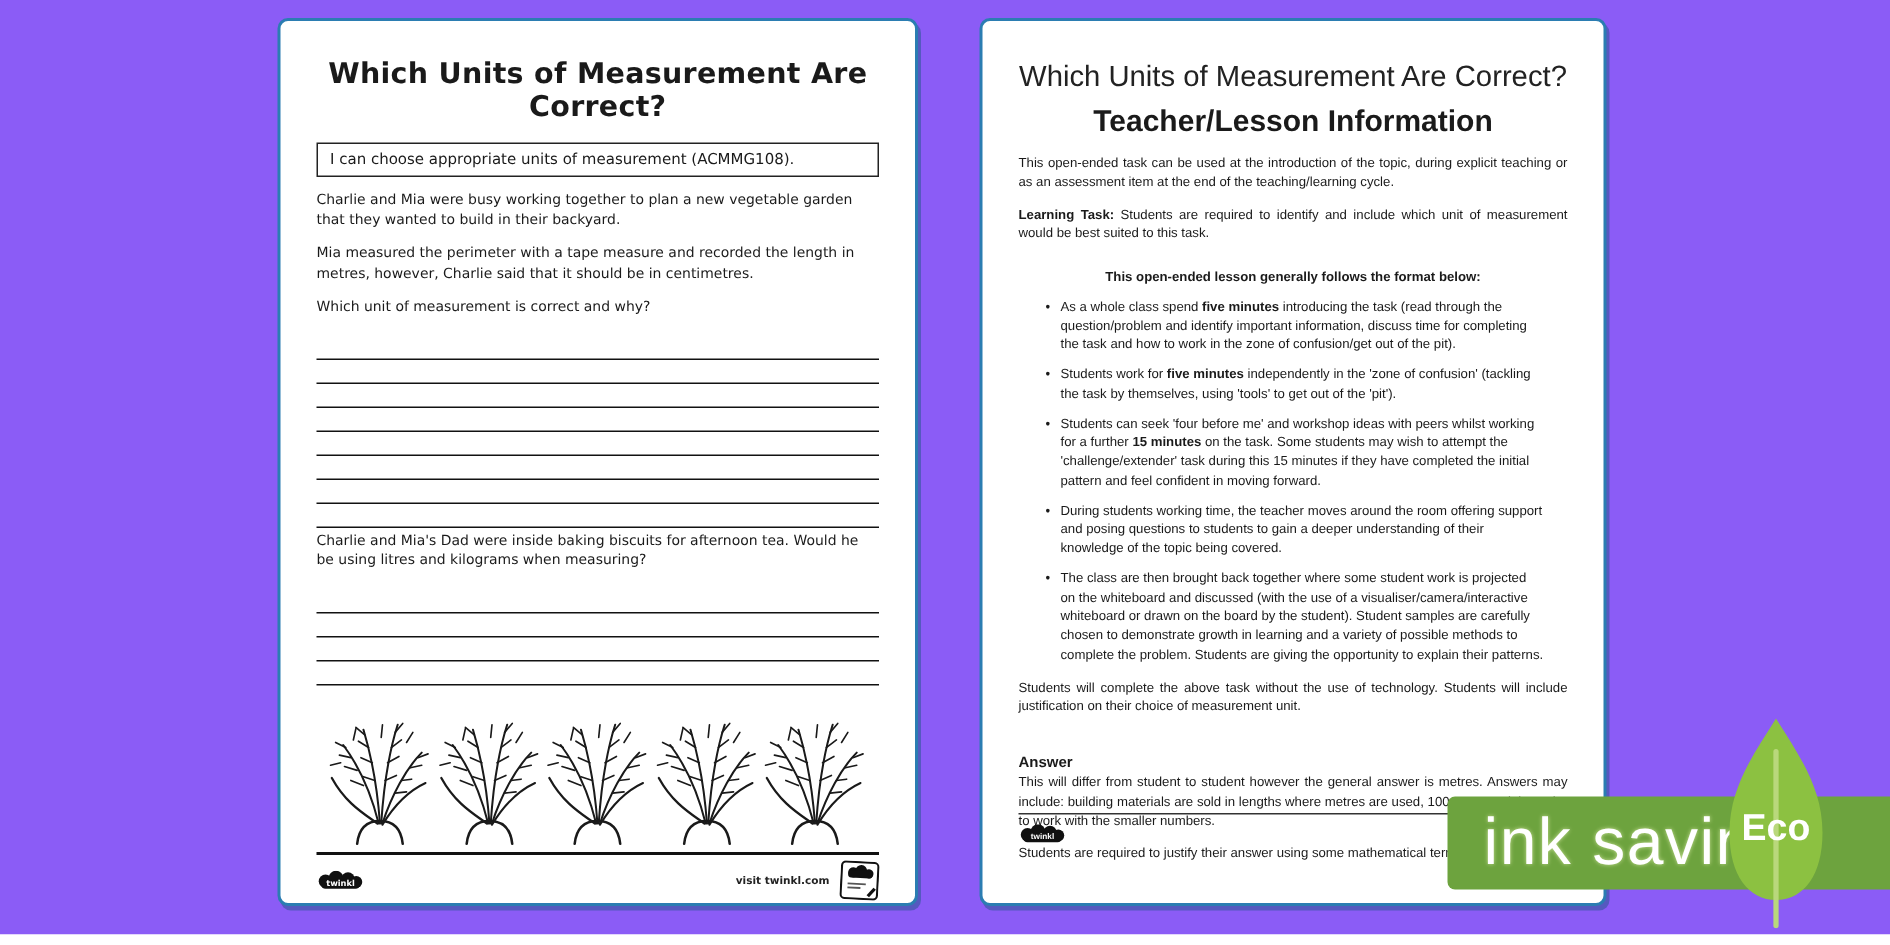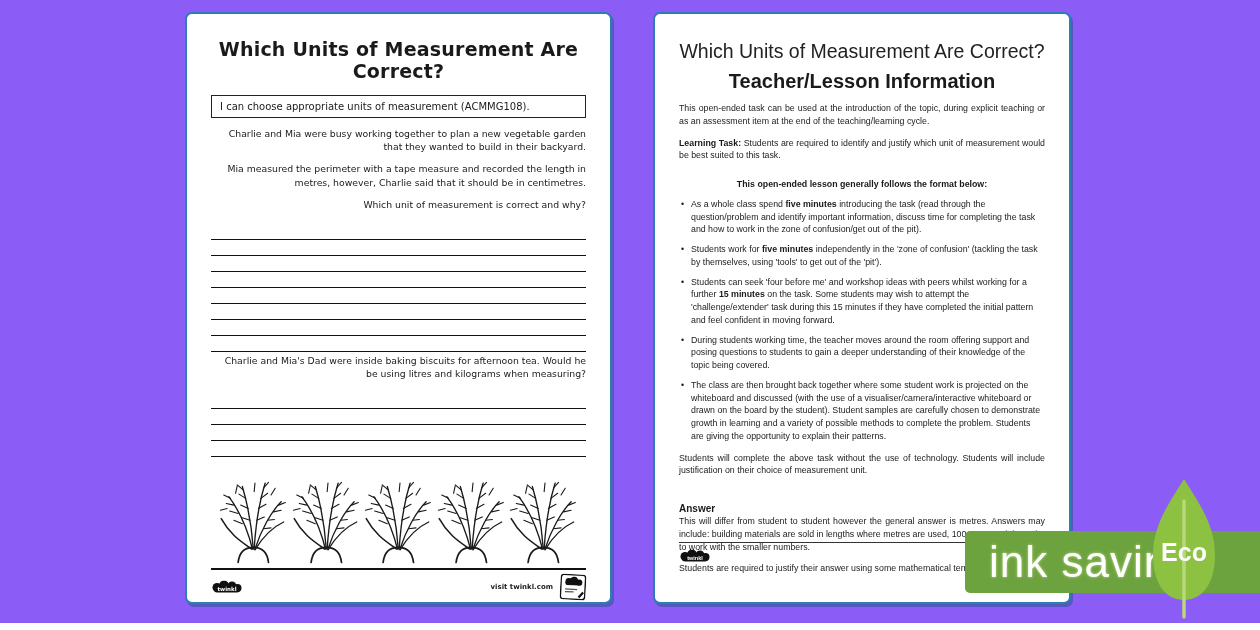--- a/index.html
+++ b/index.html
@@ -15,21 +15,21 @@
     position:absolute;top:12px;height:592px;background:#ffffff;
     border:2px solid #2b7db2;border-radius:7px;
     box-shadow:2px 3px 0 rgba(21,86,125,.45);
     box-sizing:border-box;
   }
   .page-left{left:185px;width:427px;padding:14px 24px;font-family:"DejaVu Sans",sans-serif;}
   .page-right{left:653px;width:418px;padding:14px 24px;}
   
   .wtitle{margin:10px 0 0;text-align:center;font-size:19px;font-weight:bold;letter-spacing:.2px;}
   .objective-box{margin-top:13px;border:1.5px solid #222;padding:5px 8px;font-size:10px;}
-  .lp p{margin:9px 0 0;font-size:9.3px;line-height:1.42;text-align:right;}
+  .lp p{margin:9px 0 0;font-size:9.3px;line-height:1.42;}
   .lines{margin-top:13px;}
   .write-line{height:15px;border-bottom:1.5px solid #111;}
   .ext-head{font-weight:bold;margin-top:27px !important;font-size:9.3px;}
   .ext-text{margin-top:2px !important;}
   .carrot-row{
     margin-top:17px;height:94px;display:flex;justify-content:space-between;
     align-items:flex-end;border-bottom:2px solid #111;padding:0 6px;
   }
   .carrot{width:76px;height:92px;display:block;}
   .page-footer{margin-top:4px;display:flex;align-items:center;justify-content:space-between;}
@@ -38,21 +38,21 @@
   .visit-text{font-size:7px;font-weight:bold;color:#222;}
   .stamp{width:26px;height:26px;transform:rotate(3deg);}
   
   .rtitle{margin:12px 0 0;text-align:center;font-size:19.5px;font-weight:normal;color:#222;}
   .rsubtitle{margin:7px 0 0;text-align:center;font-size:20px;font-weight:bold;}
   .rp p{margin:9px 0 0;font-size:8.8px;line-height:1.45;text-align:justify;}
   .rp .no-justify{text-align:center;}
   .format-head{margin-top:16px !important;font-weight:bold;font-size:9.3px;}
   .rp ul{margin:3px 0 0;padding:0;list-style:none;}
   .rp li{
-    position:relative;margin:7px 0 0;padding-left:12px;
+    position:relative;margin:7px 16px 0;padding-left:12px;
     font-size:8.8px;line-height:1.45;
   }
   .rp li::before{content:"•";position:absolute;left:2px;top:0;}
   .answer-head{margin-top:26px;font-size:10px;font-weight:bold;}
   .rp h3{margin:26px 0 0;font-size:10px;}
   .rfooter{position:absolute;left:24px;right:24px;bottom:38px;}
   .rfooter-line{border-top:1.5px solid #333;}
   .rfooter .twinkl-logo{margin-top:6px;}
   .b{font-weight:bold;}
   
@@ -185,21 +185,21 @@
           <path d="M21 26 l5 -6 l2 1.5 l-5 6 z" fill="#111"></path>
         </svg>
       </div>
     </div>
   </div>
 
   <div class="page page-right rp">
     <h2 class="rtitle">Which Units of Measurement Are Correct?</h2>
     <h1 class="rsubtitle">Teacher/Lesson Information</h1>
     <p>This open-ended task can be used at the introduction of the topic, during explicit teaching or as an assessment item at the end of the teaching/learning cycle.</p>
-    <p><span class="b">Learning Task:</span><span> Students are required to identify and justify which unit of measurement would be best suited to this task.</span></p>
+    <p><span class="b">Learning Task:</span><span> Students are required to identify and include which unit of measurement would be best suited to this task.</span></p>
     <p class="format-head no-justify">This open-ended lesson generally follows the format below:</p>
     <ul>
       <li><span>As a whole class spend </span><span style="font-weight: bold;">five minutes</span><span> introducing the task (read through the question/problem and identify important information, discuss time for completing the task and how to work in the zone of confusion/get out of the pit).</span></li>
       <li><span>Students work for </span><span style="font-weight: bold;">five minutes</span><span> independently in the 'zone of confusion' (tackling the task by themselves, using 'tools' to get out of the 'pit').</span></li>
       <li><span>Students can seek 'four before me' and workshop ideas with peers whilst working for a further </span><span style="font-weight: bold;">15 minutes</span><span> on the task. Some students may wish to attempt the 'challenge/extender' task during this 15 minutes if they have completed the initial pattern and feel confident in moving forward.</span></li>
       <li><span>During students working time, the teacher moves around the room offering support and posing questions to students to gain a deeper understanding of their knowledge of the topic being covered.</span></li>
       <li><span>The class are then brought back together where some student work is projected on the whiteboard and discussed (with the use of a visualiser/camera/interactive whiteboard or drawn on the board by the student). Student samples are carefully chosen to demonstrate growth in learning and a variety of possible methods to complete the problem. Students are giving the opportunity to explain their patterns.</span></li>
     </ul>
     <p>Students will complete the above task without the use of technology. Students will include justification on their choice of measurement unit.</p>
     <h3 class="answer-head">Answer</h3>

